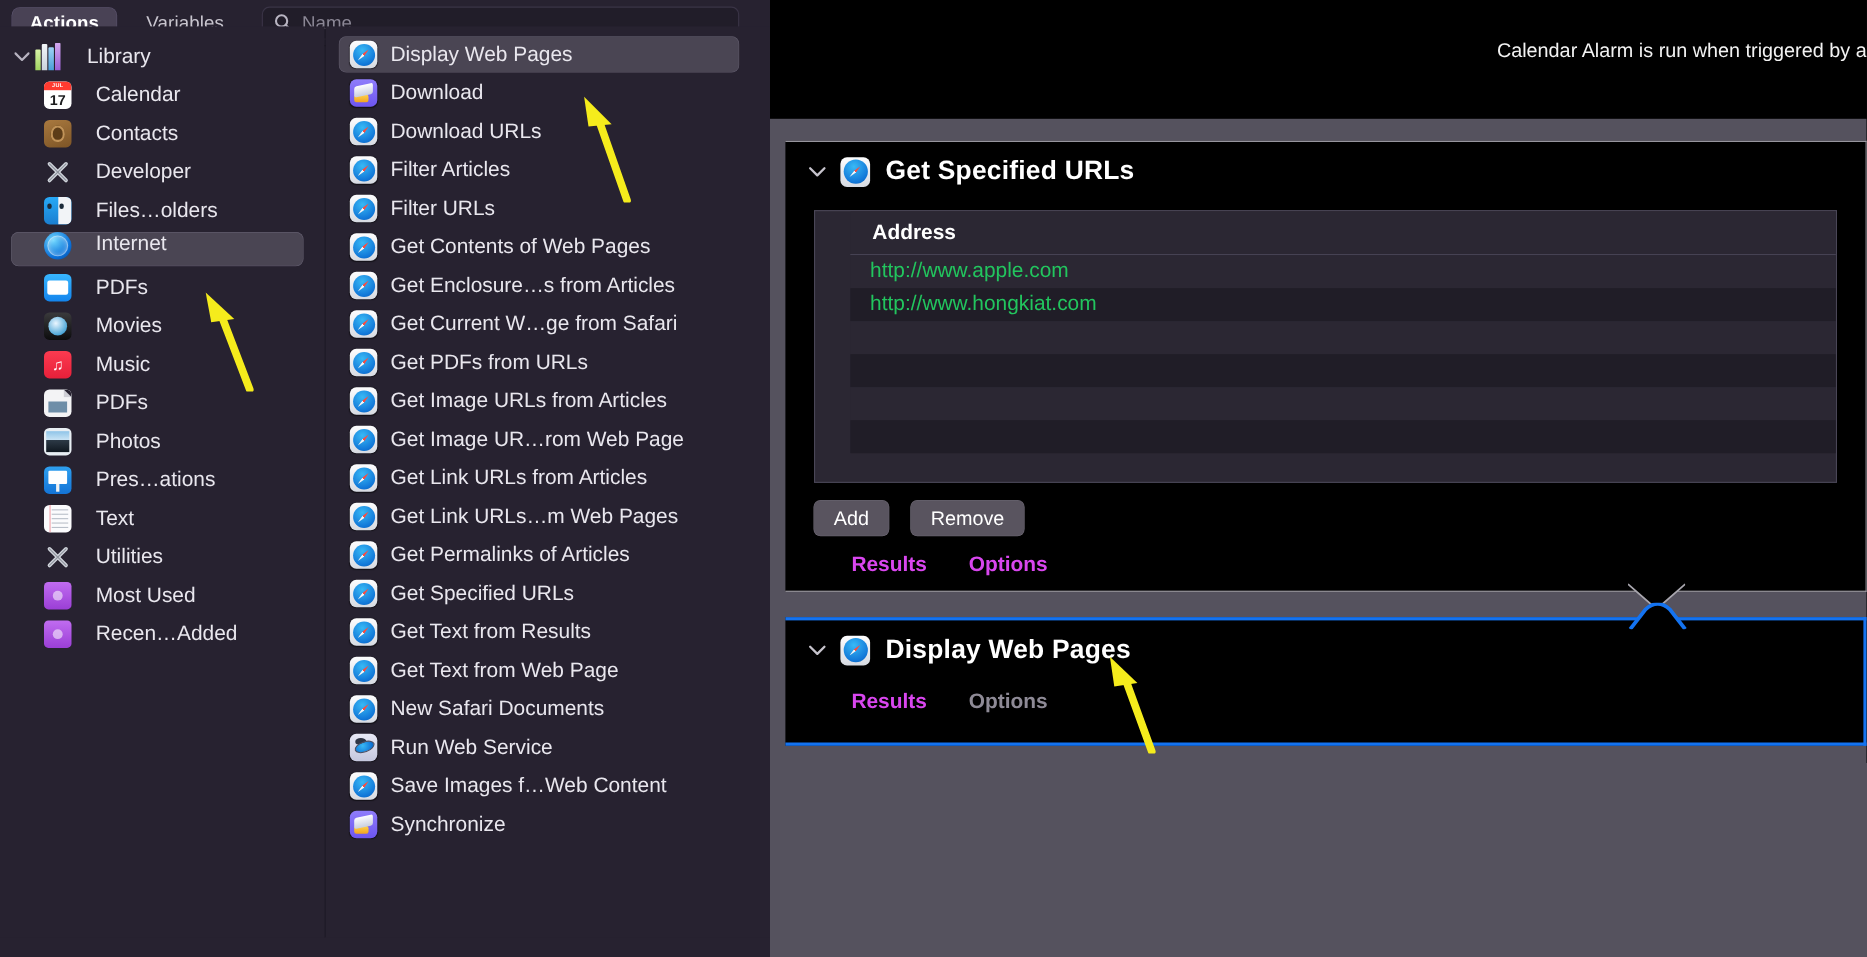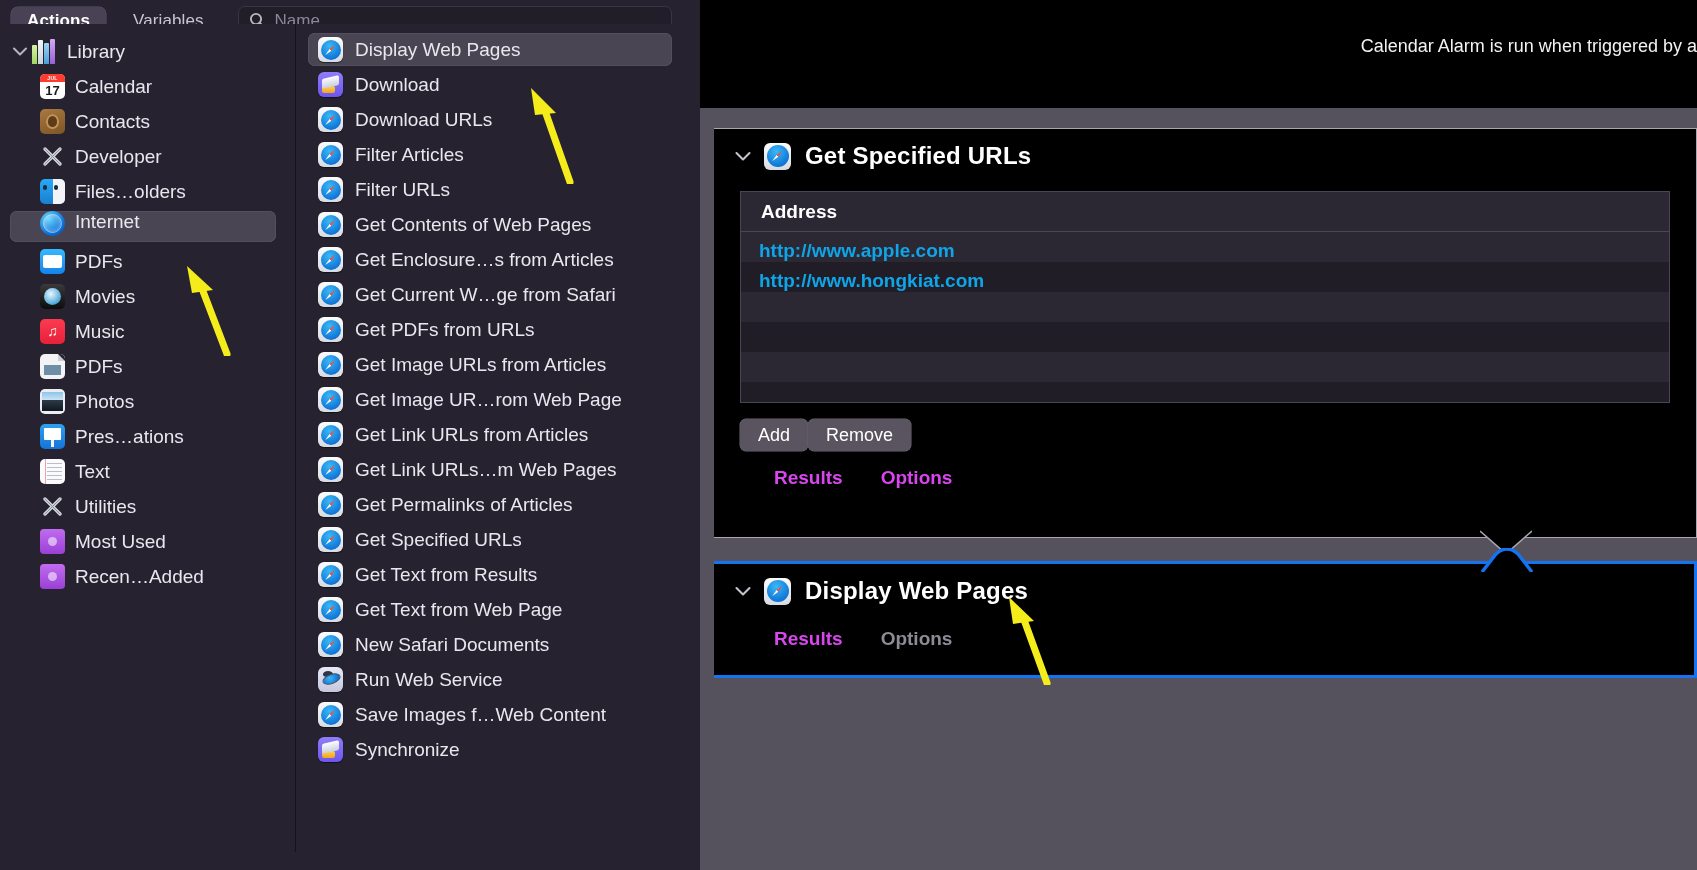--- a/index.html
+++ b/index.html
@@ -63,21 +63,21 @@
   .sel-pill {
     margin-left: 10px; height: 31px; width: 266px; border-radius: 7px;
     background: #4a4553; display: flex; padding-left: 30px;
     box-shadow: inset 0 0 0 .5px #5f5a6b;
   }
   .disc {
     width: 20px; flex: 0 0 20px; display: flex; align-items: center; justify-content: center;
     margin-right: 2px;
   }
   .ico {
-    width: 25px; height: 25px; flex: 0 0 25px; margin-right: 10px;
+    width: 25px; height: 25px; flex: 0 0 25px; margin-right: 22px;
     border-radius: 5px; position: relative; overflow: hidden;
   }
   .lbl { white-space: nowrap; }
 
   
   .ic-library { background: transparent; border-radius: 0; display:flex; align-items:flex-end; gap:1px; }
   .ic-library i { display:block; width:5px; border-radius:1px 1px 0 0; }
   .ic-cal { background: #fff; }
   .ic-cal .top { position:absolute; top:0; left:0; right:0; height:8px; background:#ff3b30;
     color:#fff; font-size:5px; text-align:center; line-height:8px; font-weight:700; letter-spacing:.3px;}
@@ -187,32 +187,32 @@
 
   .card-head { display: flex; align-items: center; height: 54px; padding-left: 18px; }
   .chev {
     width: 22px; flex: 0 0 22px; margin-right: 10px;
     display:flex; align-items:center; justify-content:center;
   }
   .card-title { color:#ffffff; font-size: 24px; font-weight: 700; letter-spacing:.2px; }
   .card-icon { width: 27px; height: 27px; flex:0 0 27px; margin-right: 14px; }
 
   .table-wrap {
-    margin: 8px 0 0 26px; width: 930px; height: 212px;
-    background:#2b2733; border: 1px solid #4a4657; overflow:hidden;
+    margin: 8px 0 0 26px; width: 930px; height: 248px;
+    background:#2b2733; border: 1px solid #4a4657; overflow:hidden;padding-left:32px;
   }
   .th-row { height: 40px; background:#2b2733; display:flex; align-items:center;
     padding-left: 20px; color:#ffffff; font-size:19px; font-weight:700;
     border-bottom: 1px solid #4a4657; }
-  .td-row { height: 30px; display:flex; align-items:flex-end; padding-left:18px;
-    color:#0ea5e9; font-size:19px;font-weight:bold; }
+  .td-row { height: 30px; display:flex; align-items:center; padding-left:18px;
+    color:#22c55e; font-size:19px; }
   .td-row.odd { background:#2b2733; }
   .td-row.even { background:#201d27; }
 
-  .btn-row { margin: 16px 0 0 26px; display:flex; gap: 0; }
+  .btn-row { margin: 16px 0 0 26px; display:flex; gap: 20px; }
   .btn {
     height: 32px; padding: 0 18px; border-radius: 6px;
     background: #59545f; color: #ffffff; font-size: 18px;
     display:flex; align-items:center; justify-content:center;
     box-shadow: 0 0 0 .5px #6d6874, 0 1px 1px rgba(0,0,0,.4);
   }
   .tabs-row { margin-top: 16px; padding-left: 60px; display:flex; gap: 38px; }
   .tab-lbl { color:#d946ef; font-size: 19px; font-weight:700; }
   .tab-lbl.dim { color:#8e8a96; }
 

